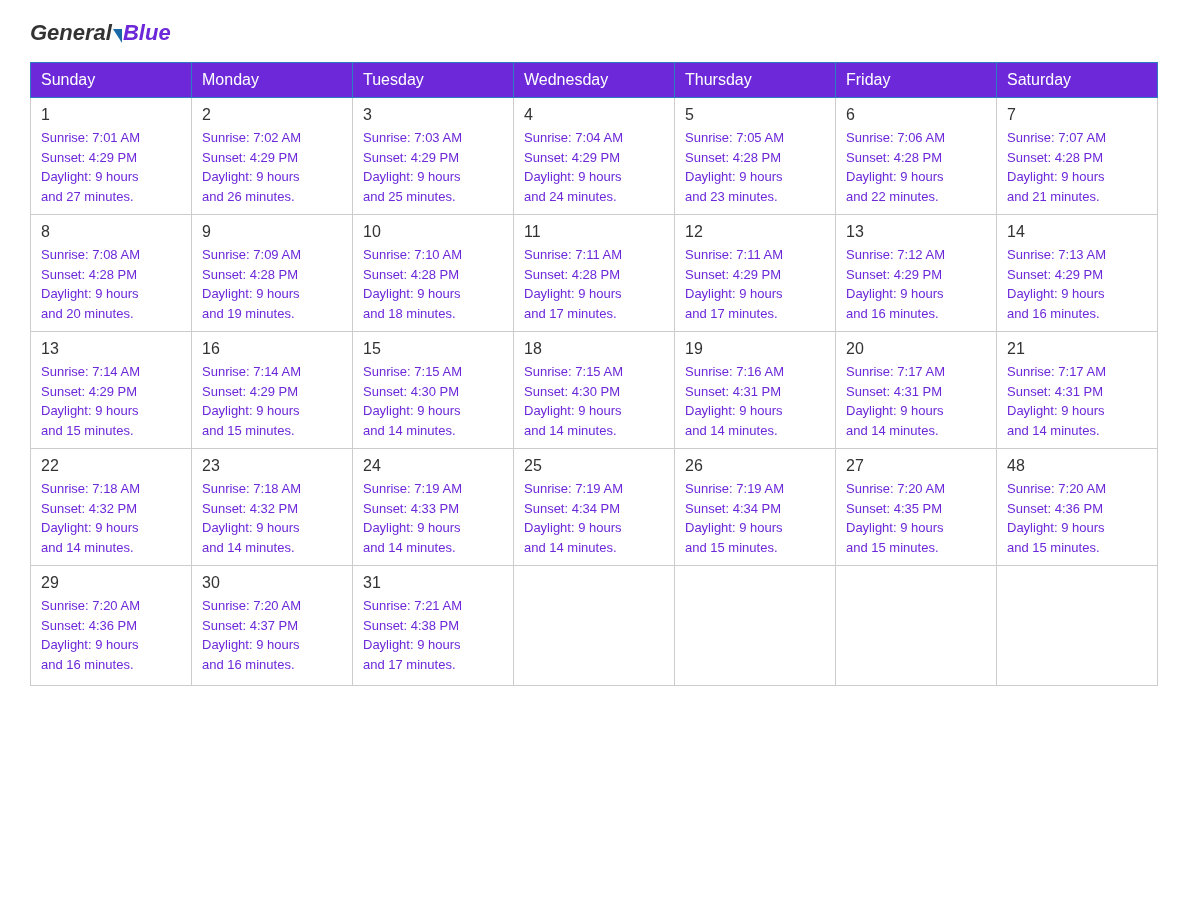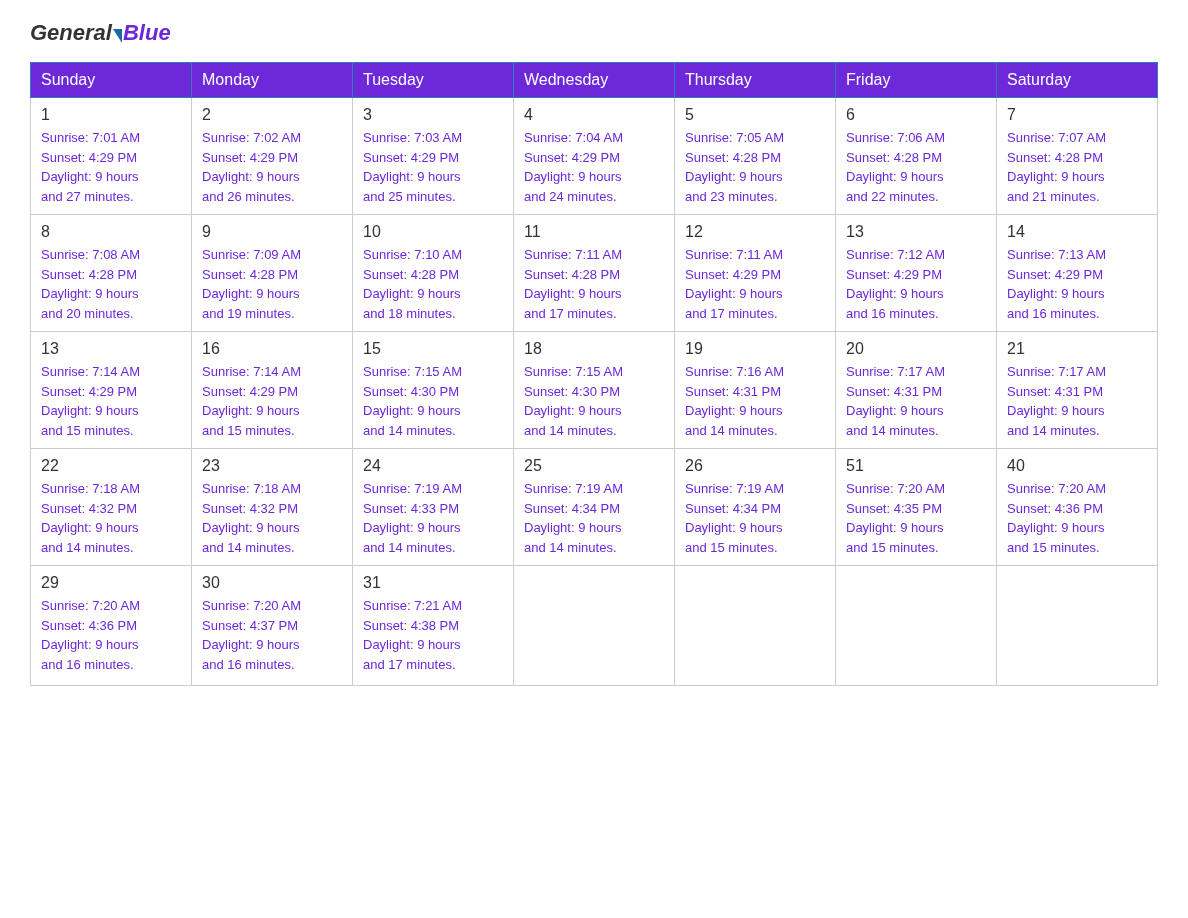--- a/index.html
+++ b/index.html
@@ -214,25 +214,25 @@
         </td>
         <td>
           <span class="day-number">25</span>
           <div class="day-info">Sunrise: 7:19 AM<br>Sunset: 4:34 PM<br>Daylight: 9 hours<br>and 14 minutes.</div>
         </td>
         <td>
           <span class="day-number">26</span>
           <div class="day-info">Sunrise: 7:19 AM<br>Sunset: 4:34 PM<br>Daylight: 9 hours<br>and 15 minutes.</div>
         </td>
         <td>
-          <span class="day-number">51</span>
+          <span class="day-number">27</span>
           <div class="day-info">Sunrise: 7:20 AM<br>Sunset: 4:35 PM<br>Daylight: 9 hours<br>and 15 minutes.</div>
         </td>
         <td>
-          <span class="day-number">40</span>
+          <span class="day-number">48</span>
           <div class="day-info">Sunrise: 7:20 AM<br>Sunset: 4:36 PM<br>Daylight: 9 hours<br>and 15 minutes.</div>
         </td>
       </tr>
       <tr>
         <td>
           <span class="day-number">29</span>
           <div class="day-info">Sunrise: 7:20 AM<br>Sunset: 4:36 PM<br>Daylight: 9 hours<br>and 16 minutes.</div>
         </td>
         <td>
           <span class="day-number">30</span>

